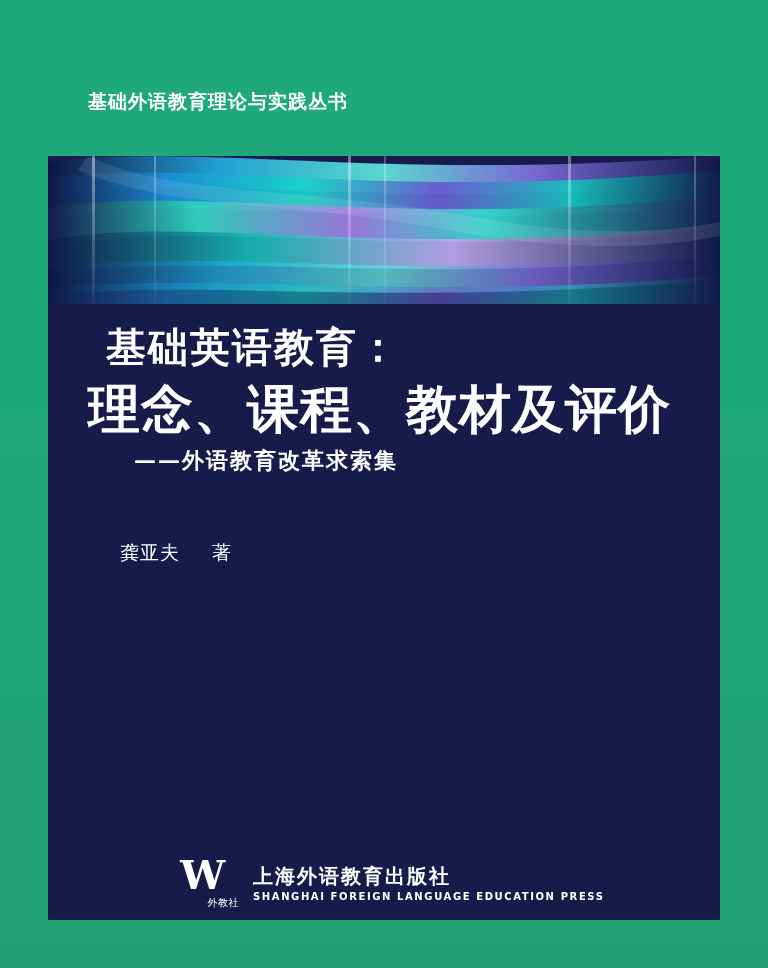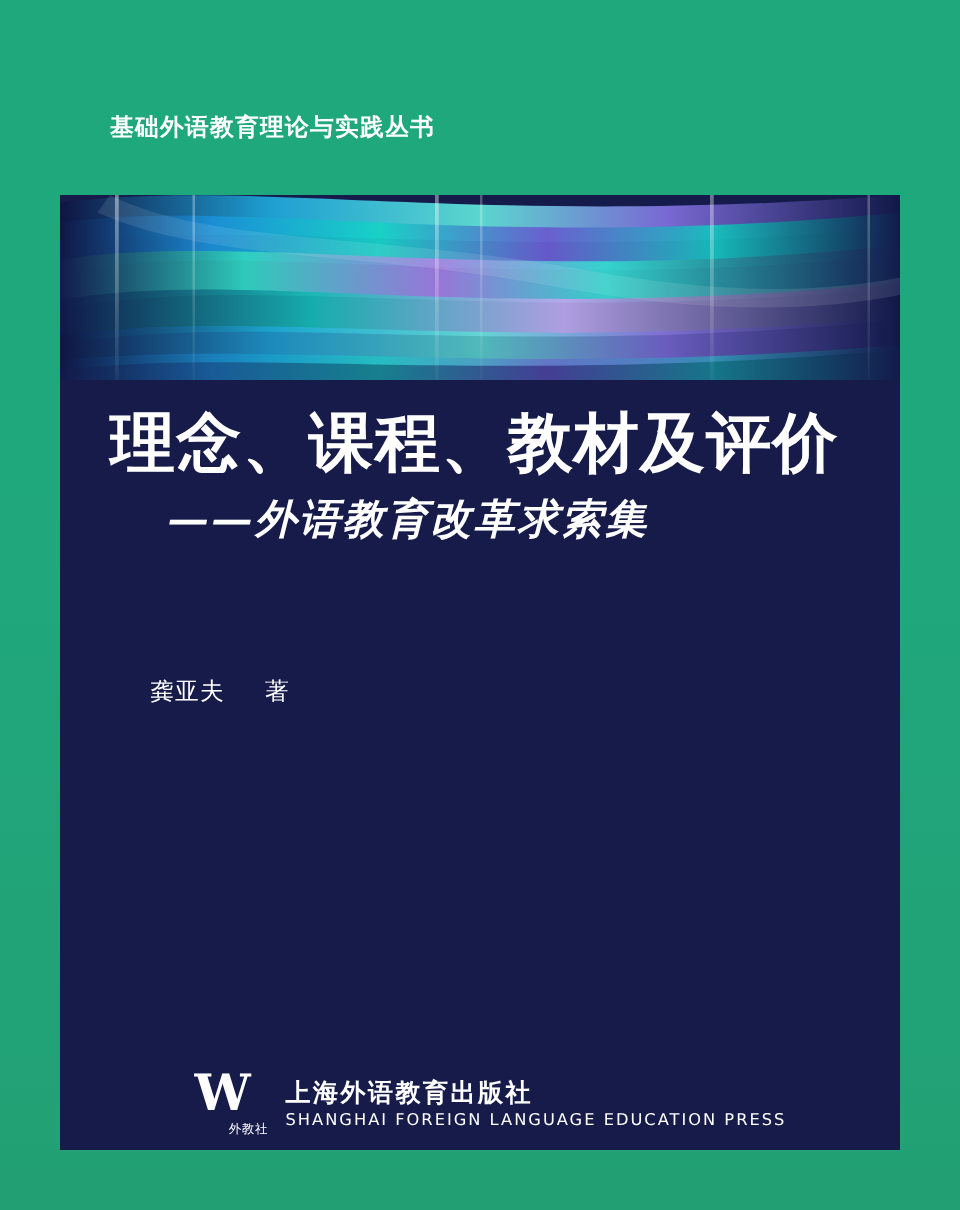--- a/index.html
+++ b/index.html
@@ -103,25 +103,24 @@
     letter-spacing: 2px;
     padding-left: 22px;
   }
   .title-line-2 {
     font-size: 52px;
     line-height: 1.35;
     letter-spacing: 1px;
     padding-left: 4px;
   }
   .title-line-3 {
-    font-size: 33px;
+    font-size: 22px;
     line-height: 1.5;
     letter-spacing: 2px;
     padding-left: 50px;
-    font-style: italic;
   }
   .author {
     position: absolute;
     left: 48px;
     top: 540px;
     width: 576px;
     padding: 0 36px;
     box-sizing: border-box;
     color: #ffffff;
     font-size: 19px;
@@ -174,23 +173,23 @@
   .pub-cn {
     color: #ffffff;
     font-size: 20px;
     font-family: "DejaVu Serif", serif;
     font-weight: bold;
     letter-spacing: 2px;
     line-height: 1.15;
   }
   .pub-en {
     color: #ffffff;
-    font-size: 13px;
-    font-family: "DejaVu Sans", sans-serif;
-    font-weight: normal;
+    font-size: 10px;
+    font-family: "DejaVu Sans", sans-serif;
+    font-weight: bold;
     letter-spacing: 1.6px;
     margin-top: 3px;
   }
 </style>
 </head>
 <body>
 
 <div class="cover">
 
   <div class="green-frame"></div>
@@ -255,20 +254,21 @@
       <rect x="300" y="0" width="3" height="148" fill="url(#gvert)" opacity="0.75"></rect>
       <rect x="336" y="0" width="2" height="148" fill="url(#gvert)" opacity="0.5"></rect>
       <rect x="520" y="0" width="3" height="148" fill="url(#gvert)" opacity="0.7"></rect>
       <rect x="646" y="0" width="2" height="148" fill="url(#gvert)" opacity="0.5"></rect>
     </svg>
   </div>
   <div class="art-notch-left"></div>
   <div class="art-notch-right"></div>
 
   <div class="title-block">
+    <div class="title-line title-line-1">基础英语教育：</div>
     <div class="title-line title-line-2">理念、课程、教材及评价</div>
     <div class="title-line title-line-3">——外语教育改革求索集</div>
   </div>
 
   <div class="author">
     <span>龚亚夫</span>
     <span class="sep"></span>
     <span>著</span>
   </div>
 

